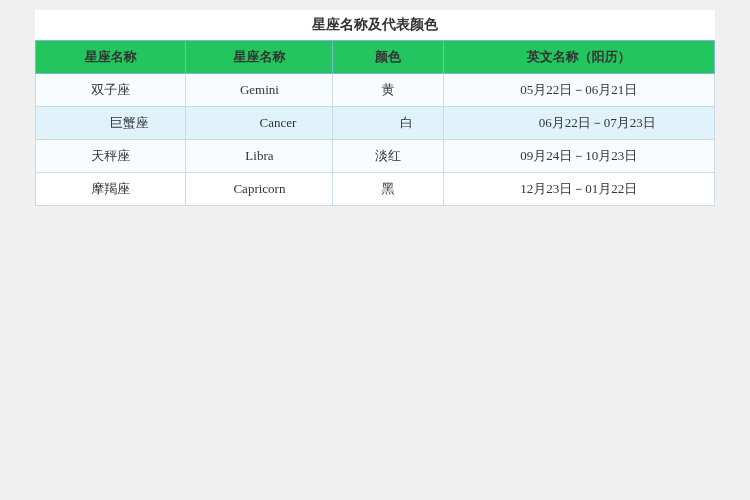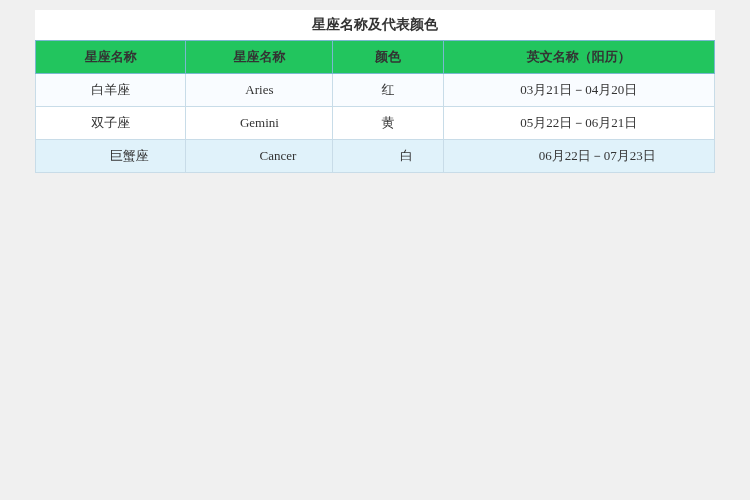--- a/index.html
+++ b/index.html
@@ -78,33 +78,39 @@
   <table>
     <thead>
       <tr>
         <th>星座名称</th>
         <th>星座名称</th>
         <th>颜色</th>
         <th>英文名称（阳历）</th>
       </tr>
     </thead>
     <tbody id="table-body">
-    <tr>
-          <td>白羊座</td>
-          <td>Aries</td>
-          <td>红</td>
-          <td>03月21日－04月20日</td>
-        </tr>
         <tr>
           <td>双子座</td>
           <td>Gemini</td>
           <td>黄</td>
           <td>05月22日－06月21日</td>
         </tr>
         <tr class="highlighted">
           <td>巨蟹座</td>
           <td>Cancer</td>
           <td>白</td>
           <td>06月22日－07月23日</td>
         </tr>
+        <tr>
+          <td>天秤座</td>
+          <td>Libra</td>
+          <td>淡红</td>
+          <td>09月24日－10月23日</td>
+        </tr>
+        <tr>
+          <td>摩羯座</td>
+          <td>Capricorn</td>
+          <td>黑</td>
+          <td>12月23日－01月22日</td>
+        </tr>
       </tbody>
   </table>
 </div>
 
 </body></html>

